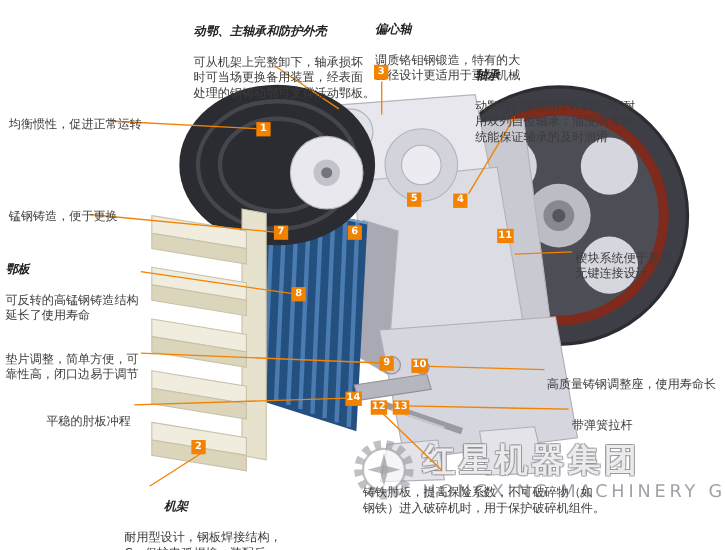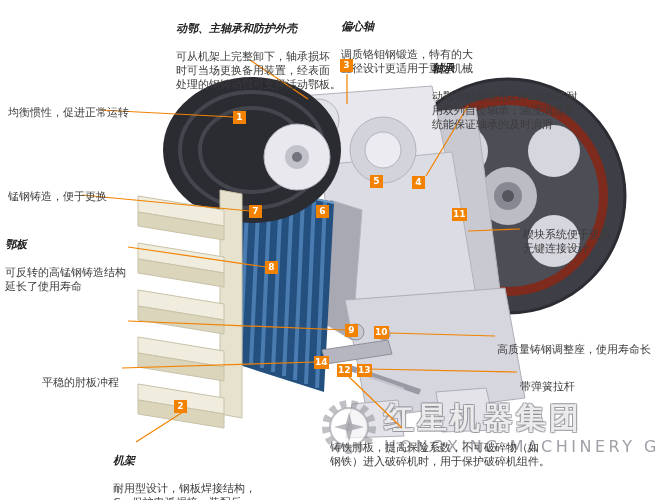--- a/index.html
+++ b/index.html
@@ -166,27 +166,31 @@
   <div class="label" style="left:8px;top:176px;width:140px">
     <div>锰钢铸造，便于更换</div>
   </div>
 
   <div class="label" style="left:5px;top:224px;width:150px">
     <div class="t">鄂板</div>
     <div>可反转的高锰钢铸造结构
 延长了使用寿命</div>
   </div>
 
+  <div class="label" style="left:5px;top:306px;width:135px">
+    <div>垫片调整，简单方便，可
+靠性高，闭口边易于调节</div>
+  </div>
 
   <div class="label" style="left:42px;top:362px;width:120px">
     <div>平稳的肘板冲程</div>
   </div>
 
   <div class="label" style="left:113px;top:440px;width:160px">
-    <div class="t" style="margin-left:0">机架</div>
+    <div class="t" style="margin-left:36px">机架</div>
     <div>耐用型设计，钢板焊接结构，
 Co₂保护电弧焊接，装配后
 去应力处理</div>
   </div>
 
   <div class="label" style="left:523px;top:214px;width:130px">
     <div>楔块系统便于更换
 无键连接设计</div>
   </div>
 

